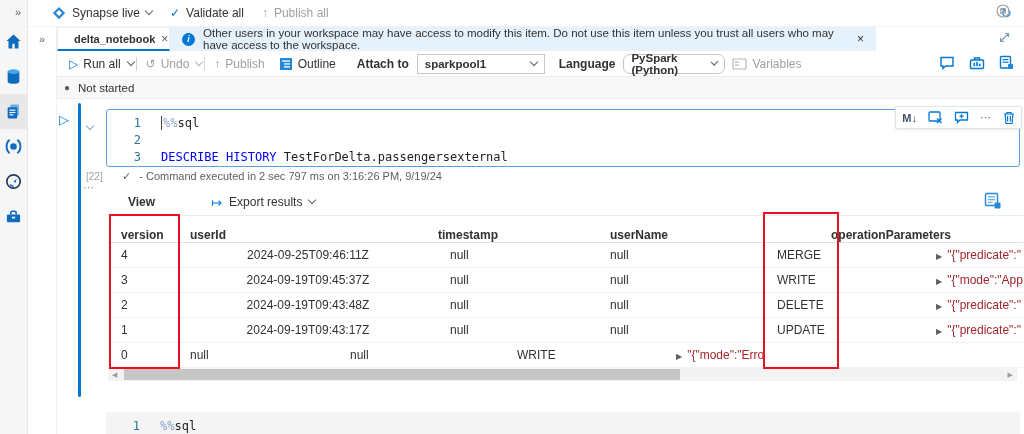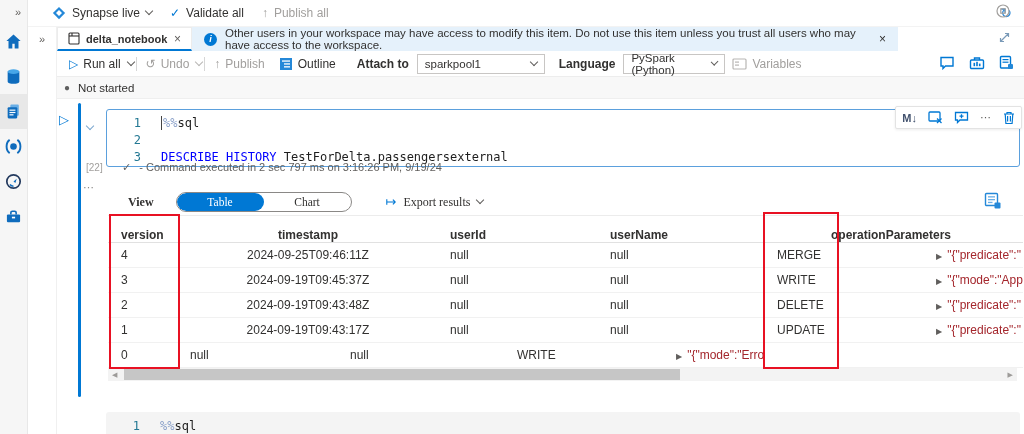--- a/index.html
+++ b/index.html
@@ -22,36 +22,36 @@
   .blue { color:#0078d4; }
   .dis { color:#a19f9d; }
   .refresh { position:absolute; right:12px; top:5px; color:#2b88d8; font-size:14px; cursor:pointer; }
 
   
   .panelstrip { position:absolute; left:28px; top:27px; bottom:0; width:29px; background:#fff; border-right:1px solid #f0f0f0; }
   .panelstrip .exp { display:block; text-align:center; margin-top:6px; color:#605e5c; font-size:11px; cursor:pointer; }
 
   
   .tabrow { position:absolute; left:57px; top:27px; right:0; height:24px; display:flex; align-items:stretch; }
-  .tab { display:flex; align-items:center; gap:6px; padding:0 10px; background:#fff; border:1px solid #ececec; border-bottom:2px solid #0078d4; width:135px; cursor:pointer; }
+  .tab { display:flex; align-items:center; gap:6px; padding:0 10px; background:#fff; border:1px solid #ececec; border-bottom:2px solid #0078d4; width:113px; cursor:pointer; }
   .tab-title { font-size:11px; font-weight:bold; white-space:nowrap; }
   .tab-close { margin-left:auto; color:#605e5c; font-size:12px; cursor:pointer; }
   .banner { flex:1; max-width:706px; background:#e5f1fb; display:flex; align-items:center; gap:8px; padding:0 12px; font-size:11.5px; color:#323130; }
   .info-badge { width:13px; height:13px; border-radius:50%; background:#0078d4; color:#fff; font-size:9px; font-weight:bold; display:flex; align-items:center; justify-content:center; font-style:italic; flex:none; }
   .banner-close { margin-left:6px; color:#323130; cursor:pointer; font-size:12px; }
   .expand-ic { position:absolute; right:14px; top:32px; cursor:pointer; }
 
   
   .nbbar { position:absolute; left:57px; top:51px; right:0; height:26px; display:flex; align-items:center; padding-left:5px; border-bottom:1px solid #ededed; font-size:12px; }
   .nbbar .item { display:flex; align-items:center; gap:5px; margin:0 7px; cursor:pointer; white-space:nowrap; }
   .vdiv { width:1px; height:14px; background:#d6d6d6; margin:0 2px; }
   .lbl { font-weight:bold; margin:0 8px 0 14px; }
-  .select { display:flex; align-items:center; justify-content:space-between; border:1px solid #c8c6c4; background:#fff; height:20px; padding:9px 7px; font-size:11.5px; cursor:pointer; }
+  .select { display:flex; align-items:center; justify-content:space-between; border:1px solid #c8c6c4; background:#fff; height:20px; padding:9px 7px; font-size:11.5px; cursor:pointer;font-weight:bold; }
   .sel-pool { width:128px; }
-  .sel-lang { width:102px; }
+  .sel-lang { width:102px;border-radius:7px; }
   .nbbar-right { position:absolute; right:10px; top:4px; display:flex; gap:14px; align-items:center; }
   .nbbar-right svg { cursor:pointer; }
 
   
   .statusbar { position:absolute; left:57px; top:77px; right:0; height:22px; background:#f8f8f8; border-bottom:1px solid #efefef; display:flex; align-items:center; font-size:11.5px; color:#323130; padding-left:7px; }
   .status-dot { color:#5f5f5f; font-size:10px; margin-right:8px; }
   .stop-ic { position:absolute; right:14px; top:4px; cursor:pointer; }
 
   
   .content { position:absolute; left:57px; top:99px; right:0; bottom:0; background:#fff; }
@@ -66,28 +66,28 @@
   .ctext { padding-left:20px; white-space:pre; color:#1e1e1e; }
   .magic { color:#8ba1c9; }
   .kw { color:#0000ff; }
   .caret { border-left:1px solid #444; margin-right:1px; }
 
   .celltools { position:absolute; right:2px; top:7px; height:23px; background:#fff; border:1px solid #e3e3e3; border-radius:2px; box-shadow:0 1px 3px rgba(0,0,0,.08); display:flex; align-items:center; padding:0 6px; gap:11px; font-size:11px; }
   .celltools .md { font-weight:bold; color:#42526e; cursor:pointer; }
   .celltools .more { color:#605e5c; cursor:pointer; letter-spacing:1px; }
   .celltools svg { cursor:pointer; display:block; }
 
-  .execline { position:absolute; left:29px; top:58px; right:6px; height:20px; display:flex; align-items:center; font-size:11px; color:#605e5c; }
+  .execline { position:absolute; left:29px; top:67px; right:6px; height:20px; display:flex; align-items:center; font-size:11px; color:#605e5c; }
   .execount { color:#a19f9d; font-size:10px; width:30px; }
   .execheck { color:#5f5f5f; margin:0 8px 0 6px; font-size:11px; }
   .cellmore { position:absolute; left:26px; top:82px; color:#8a8886; font-size:11px; letter-spacing:1px; cursor:pointer; }
 
   
   .results { position:absolute; left:51px; top:91px; width:909px; }
-  .viewrow { display:flex; align-items:center; height:24px; padding-left:20px; font-size:12px;font-family:Liberation Serif, serif; }
+  .viewrow { display:flex; align-items:center; height:24px; padding-left:20px; font-size:12px; }
   .view-label { font-weight:bold; margin-right:22px; }
   .toggle { display:flex; border:1px solid #8a8886; border-radius:11px; overflow:hidden; height:20px; width:176px; cursor:pointer; }
   .toggle .opt { flex:1; display:flex; align-items:center; justify-content:center; font-size:11.5px; }
   .toggle .on { background:#0078d4; color:#fff; border-radius:10px; }
   .export { display:flex; align-items:center; gap:7px; margin-left:34px; cursor:pointer; }
   .export .arr { color:#0078d4; font-size:13px; }
   .res-ic { position:absolute; right:16px; top:2px; cursor:pointer; }
 
   .tablewrap { position:relative; margin-top:1px; display:flex; }
   .grid { flex:1; border-top:1px solid #ececec; }
@@ -322,44 +322,40 @@
     <div class="execline">
       <span class="execount">[22]</span>
       <span class="execheck">✓</span>
       <span>- Command executed in 2 sec 797 ms on 3:16:26 PM, 9/19/24</span>
     </div>
     <span class="cellmore">⋯</span>
 
     <div class="results">
       <div class="viewrow">
         <span class="view-label">View</span>
-        <div class="toggle">
-          <span class="opt on">Table</span>
-          <span class="opt">Chart</span>
-        </div>
         <div class="export">
           <span class="arr">↦</span>
           <span>Export results</span>
           <span class="chev"></span>
         </div>
         <svg class="res-ic" width="17" height="17" viewBox="0 0 17 17">
             <rect x="1.5" y="1.5" width="12" height="12" rx="1" fill="none" stroke="#2488d8" stroke-width="1.4"></rect>
             <rect x="4" y="4.2" width="7" height="1.3" fill="#69aee6"></rect>
             <rect x="4" y="7" width="7" height="1.3" fill="#69aee6"></rect>
             <rect x="4" y="9.8" width="4.5" height="1.3" fill="#69aee6"></rect>
             <rect x="10.5" y="10.5" width="6" height="6" rx="1" fill="#2488d8"></rect>
           </svg>
       </div>
 
       <div class="tablewrap">
         <div class="grid">
           <div class="trow thead">
             <div class="c cv">version</div>
+            <div class="c cu">userId</div>
             <div class="c ct">timestamp</div>
-            <div class="c cu">userId</div>
             <div class="c cn">userName</div>
             <div class="c cp">operationParameters</div>
           </div>
 
           <div class="trow">
             <div class="c cv">4</div>
             <div class="c ct">2024-09-25T09:46:11Z</div>
             <div class="c cu">null</div>
             <div class="c cn">null</div>
             <div class="c co">MERGE</div>

